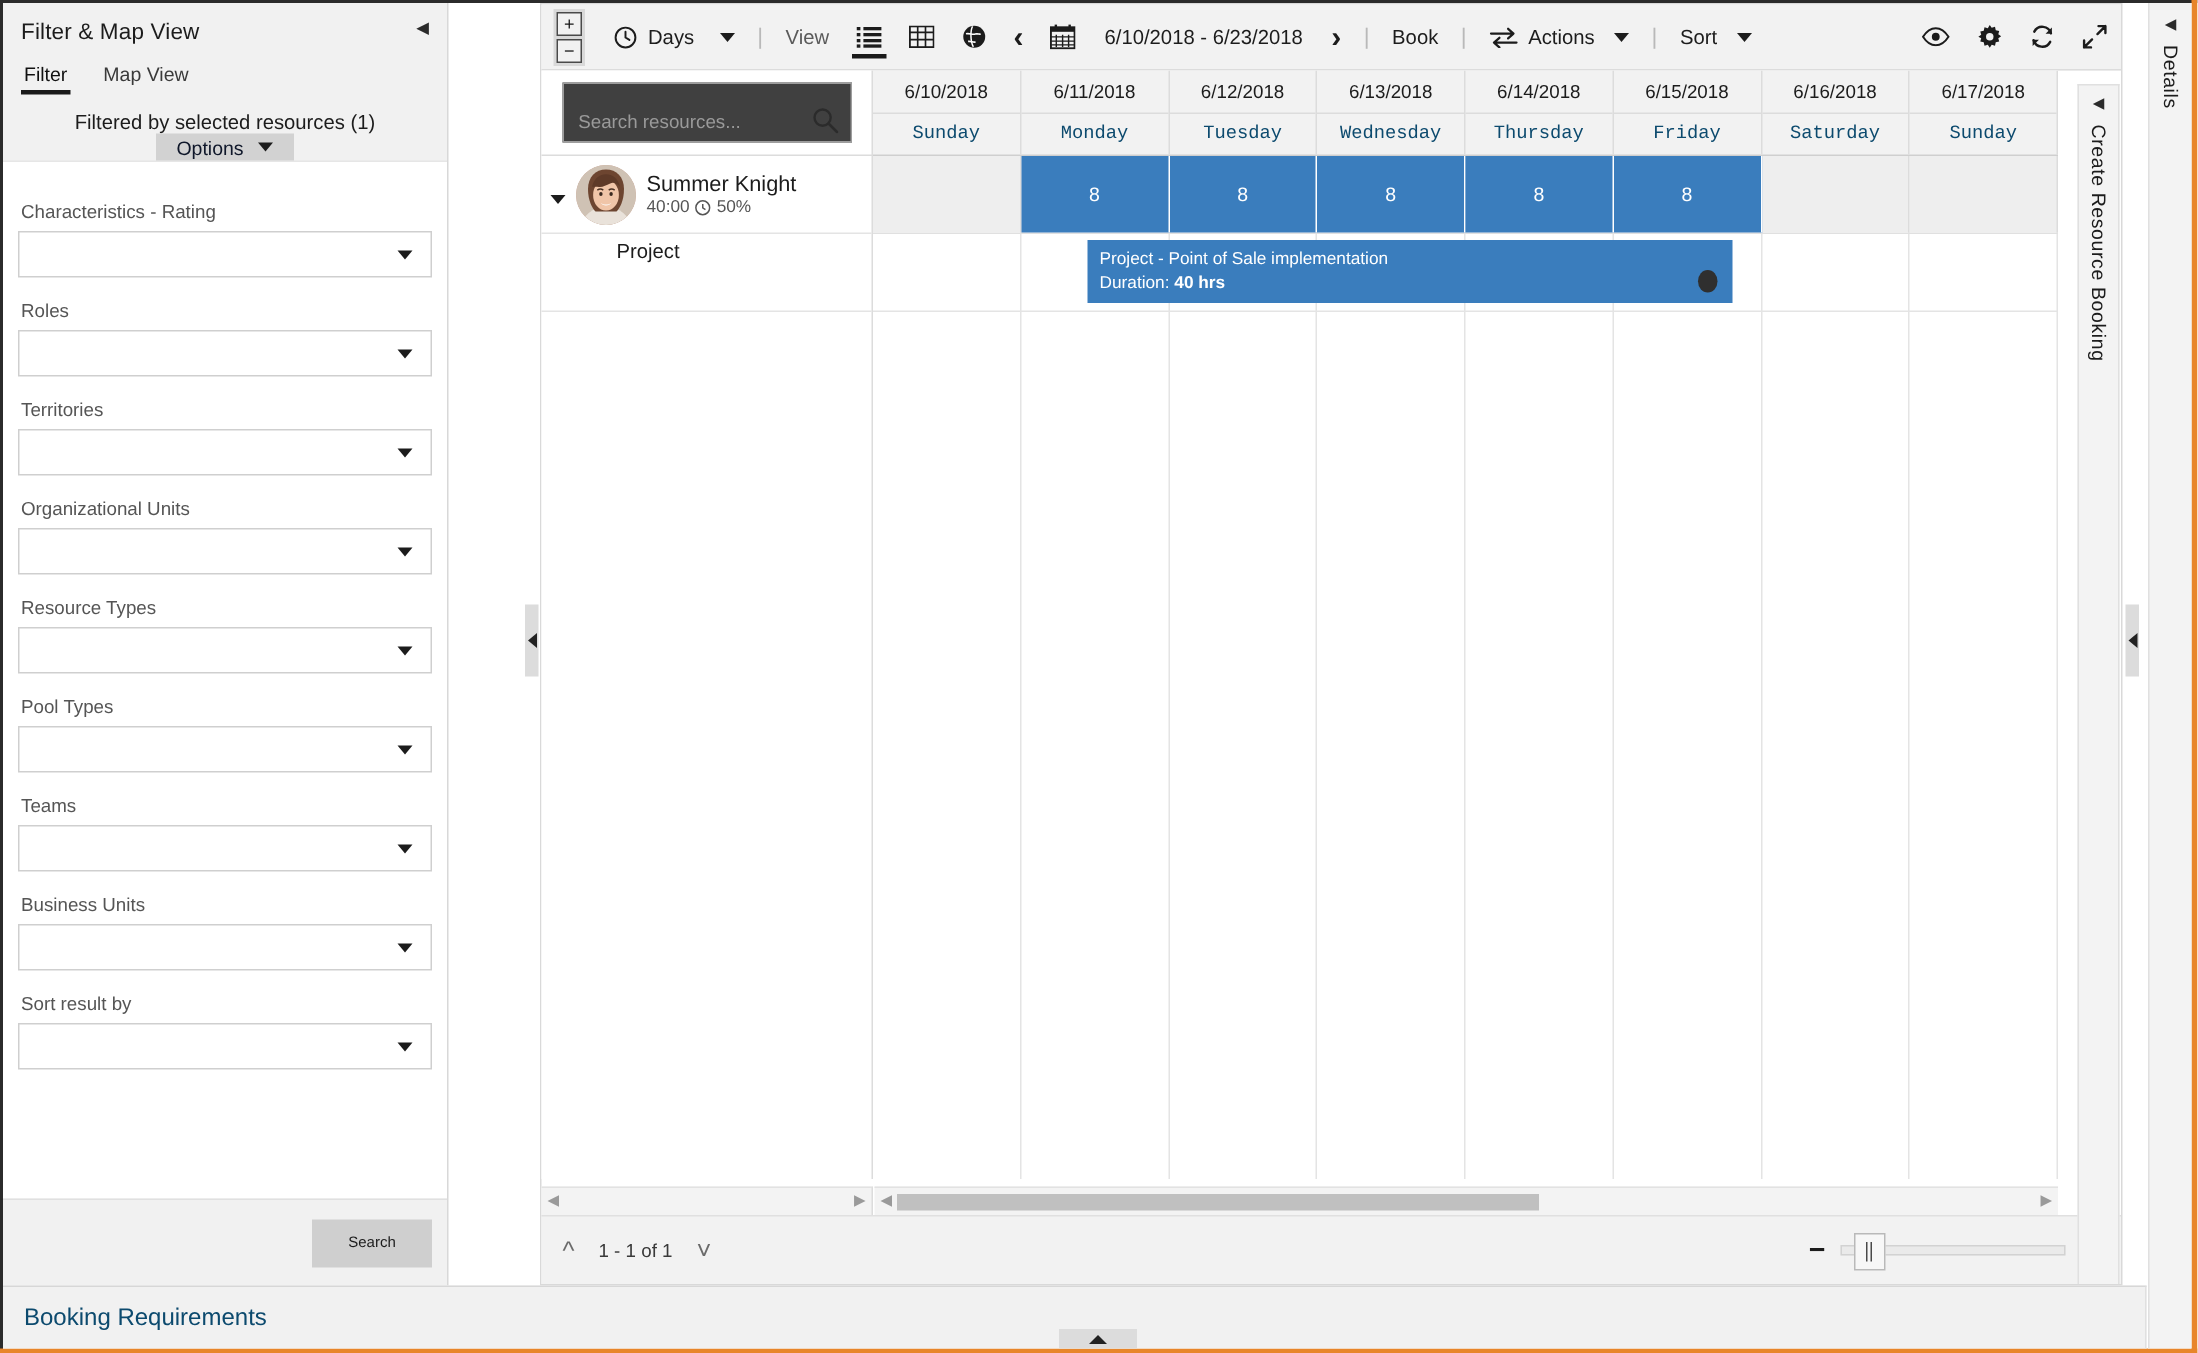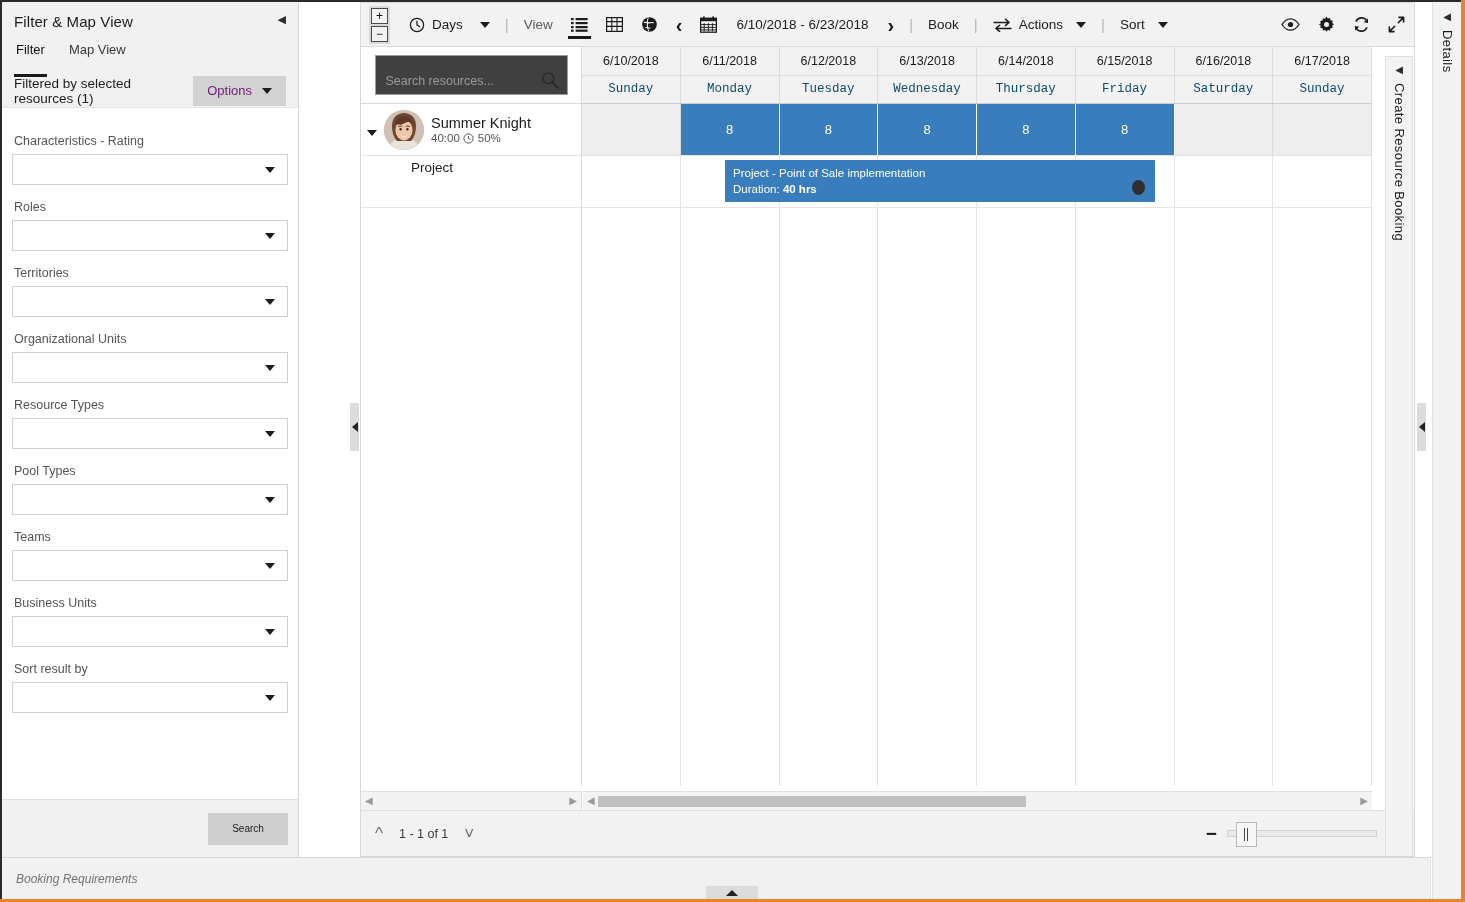--- a/index.html
+++ b/index.html
@@ -40,38 +40,39 @@
   .fp-title { font-size:15px; color:#1c1c1c; letter-spacing:.1px; }
   .fp-collapse {
     position:absolute; right:12px; top:12px;
     font-size:11px; color:#2b2b2b; line-height:1; cursor:pointer;
   }
   .fp-tabs {
     height:34px; background:#f1f1f1;
     display:flex; align-items:flex-start; padding:0 12px; gap:20px;
   }
   .fp-tab {
-    font-size:13px; color:#3a3a3a; padding:2px 2px 20px 2px; cursor:pointer;
+    font-size:13px; color:#3a3a3a; padding:2px 2px 6px 2px; cursor:pointer;
     position:relative;
   }
   .fp-tab.active { color:#111; }
   .fp-tab.active::after {
     content:""; position:absolute; left:0; right:0; bottom:0;
     height:3px; background:#1a1a1a;
   }
   .fp-subbar {
     height:34px; background:#f1f1f1;
     display:flex; align-items:center; justify-content:space-between;
     padding:0 12px 0 12px;
     border-bottom:1px solid #e6e6e6;
+    flex-direction:column;
   }
   .fp-subbar-text { font-size:13.5px; color:#1c1c1c; }
   .options-btn {
     background:#d2d2d2; border:none;
-    font-family:"Liberation Sans", sans-serif; font-size:13px; color:#701a75;
+    font-family:"Liberation Sans", sans-serif; font-size:13px; color:#0f172a;
     height:30px; padding:0 14px;
     display:flex; align-items:center; gap:10px; cursor:pointer;
   }
   .caret-dn {
     width:0; height:0; border-left:5px solid transparent;
     border-right:5px solid transparent; border-top:6px solid #1c1c1c;
   }
 
   .fp-body {
     position:absolute; left:0; top:120px; right:0; bottom:58px;
@@ -304,21 +305,21 @@
     font-size:13px; color:#1c1c1c; letter-spacing:.4px; white-space:nowrap;
   }
   .rail-caret { font-size:10px; color:#2b2b2b; line-height:1; }
 
   
   .br-bar {
     position:absolute; left:2px; bottom:3px; width:1429px; height:42px;
     background:#f1f1f1; border-top:1px solid #d7d7d7; border-right:1px solid #e0e0e0;
     display:flex; align-items:center; padding-left:14px;
   }
-  .br-text { font-size:12px; color:#737373;font-style:italic; }
+  .br-text { font-size:16px; color:#0c4a6e; }
 
   svg { display:block; }
 </style>
 </head>
 <body>
 
 <div id="app">
 
   <div class="edge-top"></div>
   <div class="edge-left"></div>

